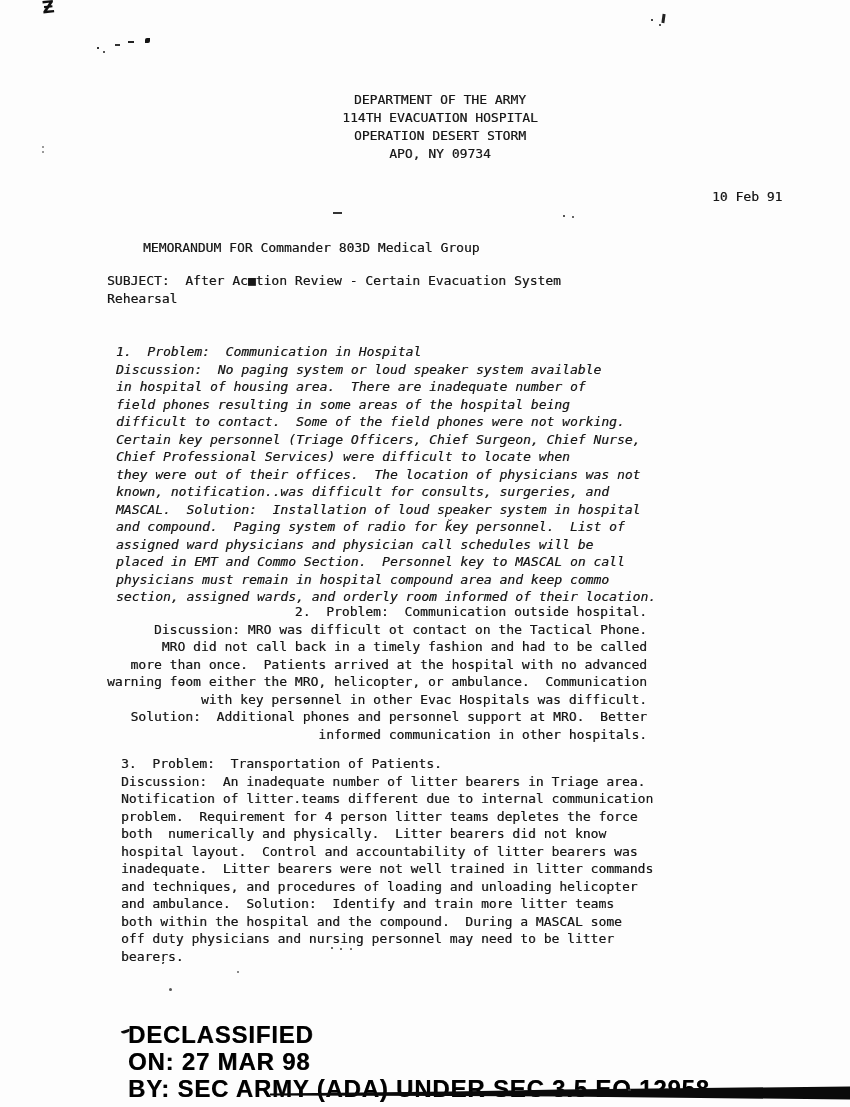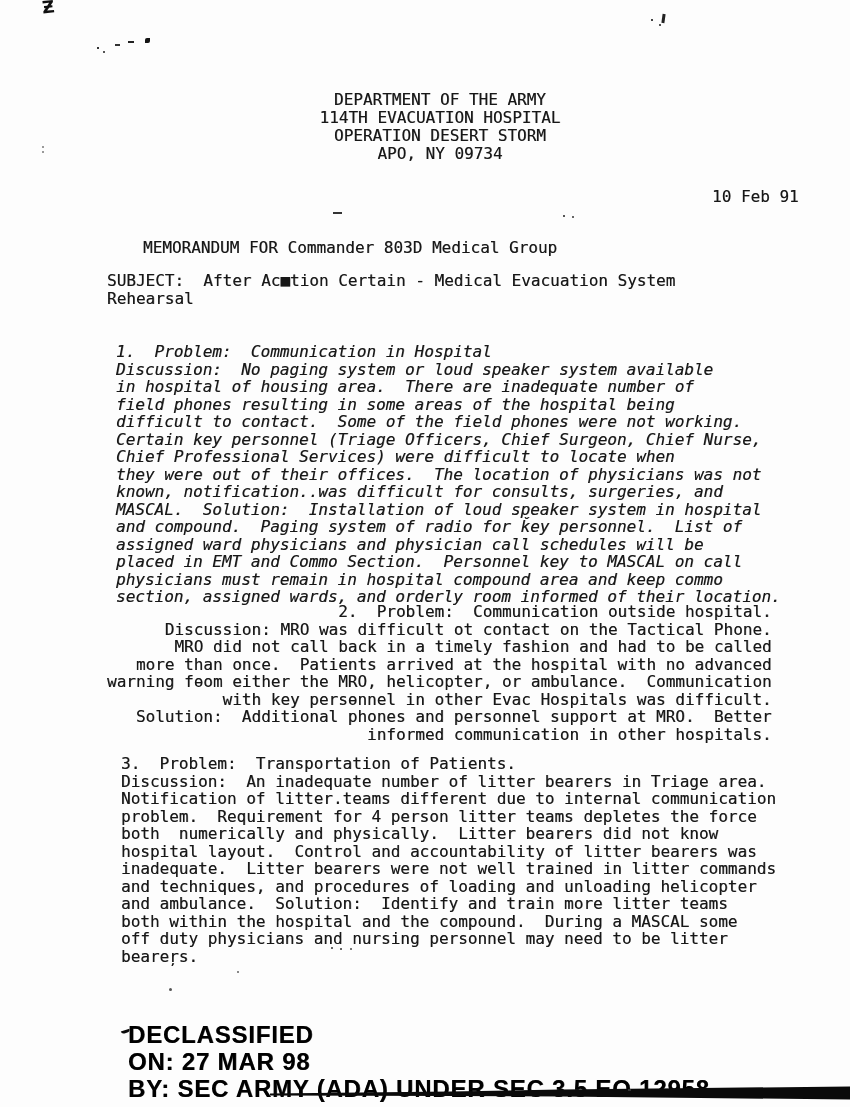--- a/index.html
+++ b/index.html
@@ -1,18 +1,18 @@
 <!DOCTYPE html>
 <html><head>
 <meta charset="utf-8">
 <style>
   html,body{margin:0;padding:0;background:#ffffff;}
   .page{position:relative;width:850px;height:1107px;background:#fdfdfd;overflow:hidden;
         font-family:"DejaVu Sans Mono","Liberation Mono",monospace;color:#171717;}
-  .t{position:absolute;white-space:pre;font-size:16px;line-height:17.5px;
+  .t{position:absolute;white-space:pre;font-size:13px;line-height:17.5px;
      text-shadow:0.4px 0 0 rgba(23,23,23,0.55);}
   .letterhead{top:91px;left:312px;width:256px;text-align:center;line-height:18px;}
   .date{top:188px;left:712px;text-align:center;}
   .memo{top:239px;left:107px;padding-left:36px;}
   .subject{top:272px;left:107px;}
   .p1{top:343px;left:116px;font-style:italic;}
   .p2{top:603px;left:107px;text-align:right;}
   .p3{top:755px;left:121px;}
   .stamp{position:absolute;top:1005px;left:128px;white-space:pre;
          font-family:"Liberation Sans",sans-serif;font-weight:700;font-size:24px;
@@ -52,21 +52,21 @@
 
   <div class="t letterhead">DEPARTMENT OF THE ARMY
 114TH EVACUATION HOSPITAL
 OPERATION DESERT STORM
 APO, NY 09734</div>
 
   <div class="t date">10 Feb 91</div>
 
   <div class="t memo">MEMORANDUM FOR Commander 803D Medical Group</div>
 
-  <div class="t subject">SUBJECT:  After Ac■tion Certain - Medical Evacuation System
+  <div class="t subject">SUBJECT:  After Ac■tion Review - Certain Evacuation System
 Rehearsal</div>
 
   <div class="t p1">1.  Problem:  Communication in Hospital
 Discussion:  No paging system or loud speaker system available
 in hospital of housing area.  There are inadequate number of
 field phones resulting in some areas of the hospital being
 difficult to contact.  Some of the field phones were not working.
 Certain key personnel (Triage Officers, Chief Surgeon, Chief Nurse,
 Chief Professional Services) were difficult to locate when
 they were out of their offices.  The location of physicians was not

